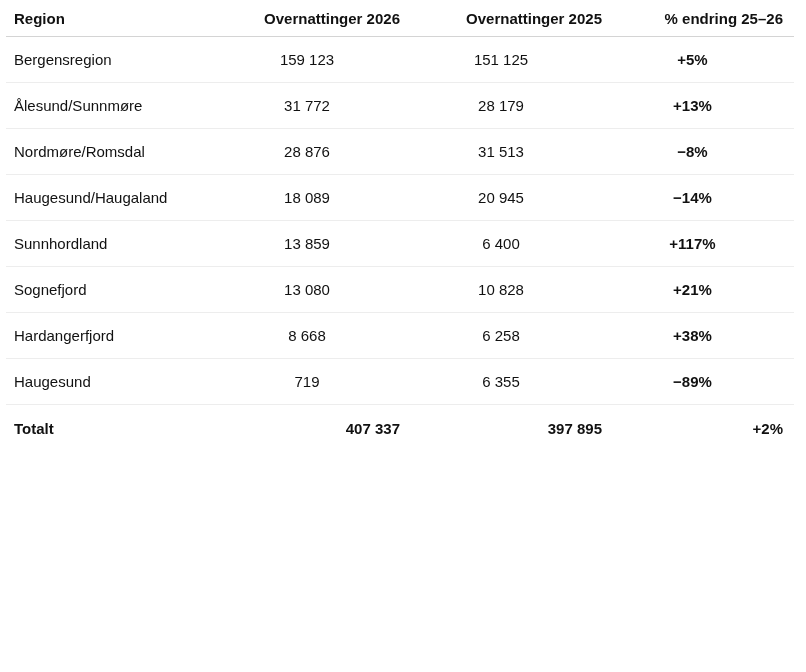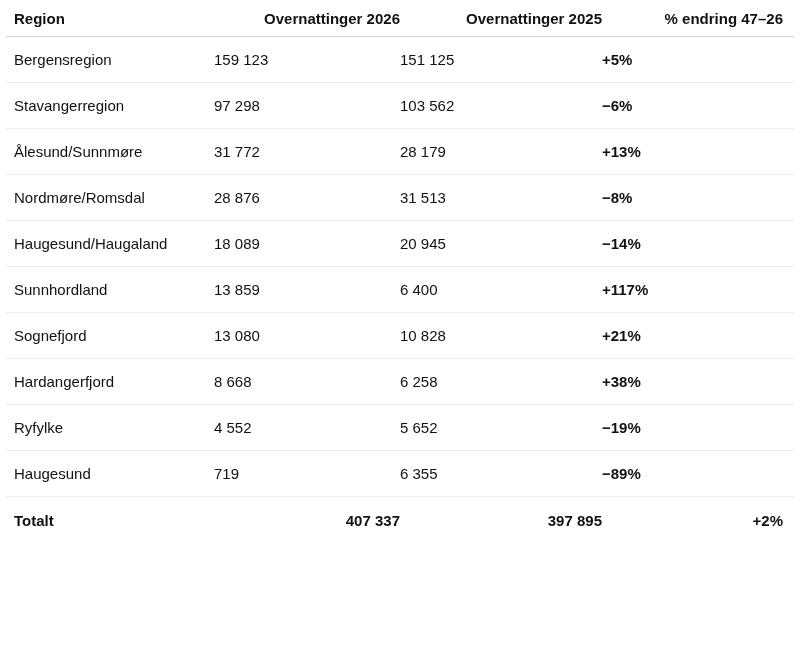--- a/index.html
+++ b/index.html
@@ -41,21 +41,21 @@
     td:first-child {
       text-align: left;
       padding-left: 8px;
     }
     th:last-child,
     td:last-child {
       padding-right: 11px;
     }
     tbody td {
       height: 45px;
-      text-align: left;
+      text-align: center;
       border-bottom: 1px solid #ededed;
     }
     td.cell-change {
       font-weight: bold;
     }
     tfoot td {
       height: 46px;
       text-align: right;
       font-weight: bold;
       border-bottom: none;
@@ -70,35 +70,29 @@
       <col style="width: 208px;">
       <col style="width: 186px;">
       <col style="width: 202px;">
       <col style="width: 192px;">
     </colgroup>
     <thead>
       <tr>
         <th>Region</th>
         <th>Overnattinger 2026</th>
         <th>Overnattinger 2025</th>
-        <th>% endring 47–26</th>
+        <th>% endring 25–26</th>
       </tr>
     </thead>
     <tbody>
         <tr>
     <td>Bergensregion</td>
     <td>159 123</td>
     <td>151 125</td>
     <td class="cell-change">+5%</td>
-  </tr>
-        <tr>
-    <td>Stavangerregion</td>
-    <td>97 298</td>
-    <td>103 562</td>
-    <td class="cell-change">−6%</td>
   </tr>
         <tr>
     <td>Ålesund/Sunnmøre</td>
     <td>31 772</td>
     <td>28 179</td>
     <td class="cell-change">+13%</td>
   </tr>
         <tr>
     <td>Nordmøre/Romsdal</td>
     <td>28 876</td>
@@ -123,26 +117,20 @@
     <td>10 828</td>
     <td class="cell-change">+21%</td>
   </tr>
         <tr>
     <td>Hardangerfjord</td>
     <td>8 668</td>
     <td>6 258</td>
     <td class="cell-change">+38%</td>
   </tr>
         <tr>
-    <td>Ryfylke</td>
-    <td>4 552</td>
-    <td>5 652</td>
-    <td class="cell-change">−19%</td>
-  </tr>
-        <tr>
     <td>Haugesund</td>
     <td>719</td>
     <td>6 355</td>
     <td class="cell-change">−89%</td>
   </tr>
       </tbody>
     <tfoot>
       <tr>
         <td>Totalt</td>
         <td>407 337</td>

